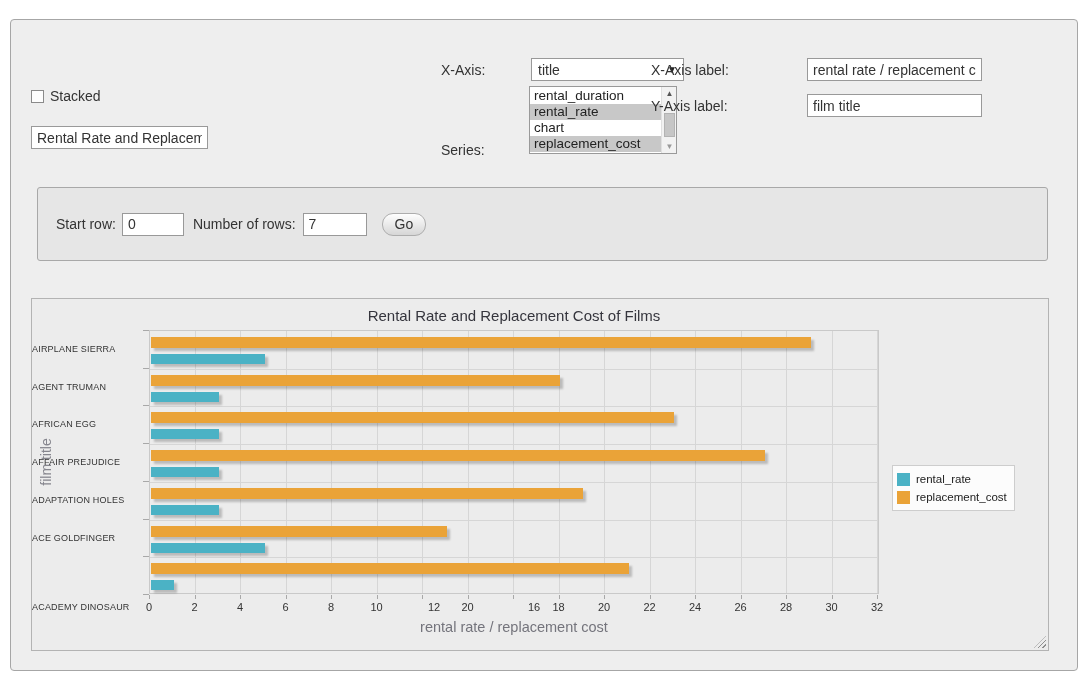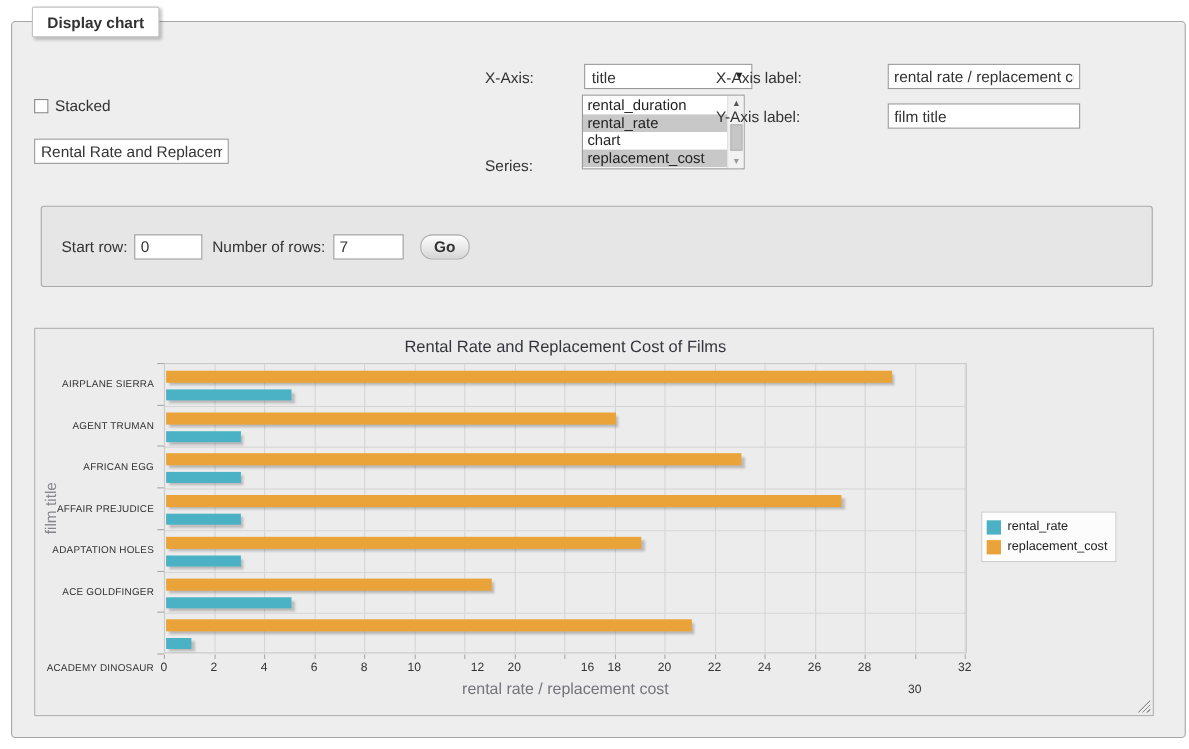--- a/index.html
+++ b/index.html
@@ -31,51 +31,50 @@
   .listbox .opts { position:absolute; left:0; top:1px; right:15px; }
   .opt { height:16px; line-height:16px; font-size:13.5px; padding-left:4px; color:#222; white-space:nowrap; }
   .opt.selected { background:#c8c8c8; }
   .sbar { position:absolute; right:0; top:0; bottom:0; width:15px; background:#f2f2f2; border-left:1px solid #e0e0e0; }
   .sbtn { position:absolute; left:0; width:15px; height:13px; font-size:8px; text-align:center; line-height:13px; color:#555; }
   .sthumb { position:absolute; left:2px; width:11px; background:#c6c6c6; border:1px solid #b3b3b3; }
   
   .rows-panel { left:26px; top:167px; width:1011px; height:74px; background:#e6e6e6;
            border:1px solid #a8a8a8; border-radius:3px; display:flex; align-items:center; padding-left:18px; }
   .go-btn { display:inline-block; border:1px solid #adadad; border-radius:11px; height:23px; padding:2px 12px;
-           background:linear-gradient(#fefefe,#d6d6d6); font-size:14px; color:#333; cursor:pointer;font-weight:bold; }
+           background:linear-gradient(#fefefe,#d6d6d6); font-size:14px; color:#333; cursor:pointer; }
   
   .chart-box { left:20px; top:278px; width:1018px; height:353px; background:#ececec;
            border:1px solid #b3b3b3; position:absolute; overflow:hidden; }
   .c-title { position:absolute; left:117px; top:8px; width:730px; text-align:center;
            font-size:15px; color:#35353d; }
   .plot { position:absolute; left:117px; top:31px; width:730px; height:264px; border:1px solid #c9c9c9; }
   .gridv { position:absolute; top:0; bottom:0; width:1px; background:#d6d6d6; }
   .gridh { position:absolute; left:0; right:0; height:1px; background:#d6d6d6; }
   .bar { position:absolute; box-shadow:3px 3px 2px rgba(60,60,60,0.28); }
-  .cat-lbl { position:absolute; left:0; width:108px; text-align:right; font-size:9px; color:#333;
+  .cat-lbl { position:absolute; left:0; width:108px; text-align:left; font-size:9px; color:#333;
            letter-spacing:0.2px; white-space:nowrap; }
   .ytick { position:absolute; left:111px; width:6px; height:1px; background:#a8a8a8; }
   .xtick { position:absolute; top:296px; width:1px; height:4px; background:#a8a8a8; }
   .xtick-lbl { position:absolute; top:302px; width:30px; text-align:center; font-size:11px; color:#333; }
   .x-title { position:absolute; left:117px; top:320px; width:730px; text-align:center; font-size:14.5px; color:#74747c; }
   .y-title { position:absolute; left:14px; top:163px; transform:translate(-50%,-50%) rotate(270deg);
            white-space:nowrap; font-size:14px; color:#86868e; }
   .c-legend { position:absolute; left:860px; top:166px; border:1px solid #cdcdcd; background:#fcfcfc; padding:4px 7px 4px 4px; }
   .leg-row { display:flex; align-items:center; gap:6px; height:18px; }
   .leg-swatch { width:13px; height:13px; flex:0 0 auto; }
   .leg-lbl { font-size:11.5px; color:#222; white-space:nowrap; }
   .resize-handle { position:absolute; right:2px; bottom:2px; width:12px; height:12px;
            background:repeating-linear-gradient(135deg, transparent 0 2px, #8f8f8f 2px 3px);
            clip-path:polygon(100% 0, 100% 100%, 0 100%); cursor:se-resize; }
 </style>
 </head>
 <body>
 
 <div class="frame">
-  <div class="frame-legend">Display chart</div>
 
 
   <div class="abs check-row" style="left:20px; top:68px;">
     <span class="checkbox"></span>
     <span>Stacked</span>
   </div>
 
   <input class="abs txt" style="left: 20px; top: 106px; width: 177px;" type="text" value="Rental Rate and Replacement Cost of Films">
 
   <div class="abs lbl r-lbl" style="left:430px; top:42px; width:85px;">X-Axis:</div>
@@ -189,21 +188,21 @@
       <div class="xtick-lbl" style="left: 557px;">20</div>
       <div class="xtick" style="left: 617.5px;"></div>
       <div class="xtick-lbl" style="left: 602.5px;">22</div>
       <div class="xtick" style="left: 663px;"></div>
       <div class="xtick-lbl" style="left: 648px;">24</div>
       <div class="xtick" style="left: 708.5px;"></div>
       <div class="xtick-lbl" style="left: 693.5px;">26</div>
       <div class="xtick" style="left: 754px;"></div>
       <div class="xtick-lbl" style="left: 739px;">28</div>
       <div class="xtick" style="left: 799.5px;"></div>
-      <div class="xtick-lbl" style="left: 784.5px; margin-top: 20px;">30</div>
+      <div class="xtick-lbl" style="left: 784.5px;">30</div>
       <div class="xtick" style="left: 845px;"></div>
       <div class="xtick-lbl" style="left: 830px;">32</div>
       <div class="cat-lbl" style="top: 45px;">AIRPLANE SIERRA</div>
       <div class="cat-lbl" style="top: 82.7143px;">AGENT TRUMAN</div>
       <div class="cat-lbl" style="top: 120.429px;">AFRICAN EGG</div>
       <div class="cat-lbl" style="top: 158.143px;">AFFAIR PREJUDICE</div>
       <div class="cat-lbl" style="top: 195.857px;">ADAPTATION HOLES</div>
       <div class="cat-lbl" style="top: 233.571px;">ACE GOLDFINGER</div>
       <div class="cat-lbl" style="top: 271.286px; margin-top: 32px;">ACADEMY DINOSAUR</div>
       <div class="ytick" style="top: 31px;"></div>

